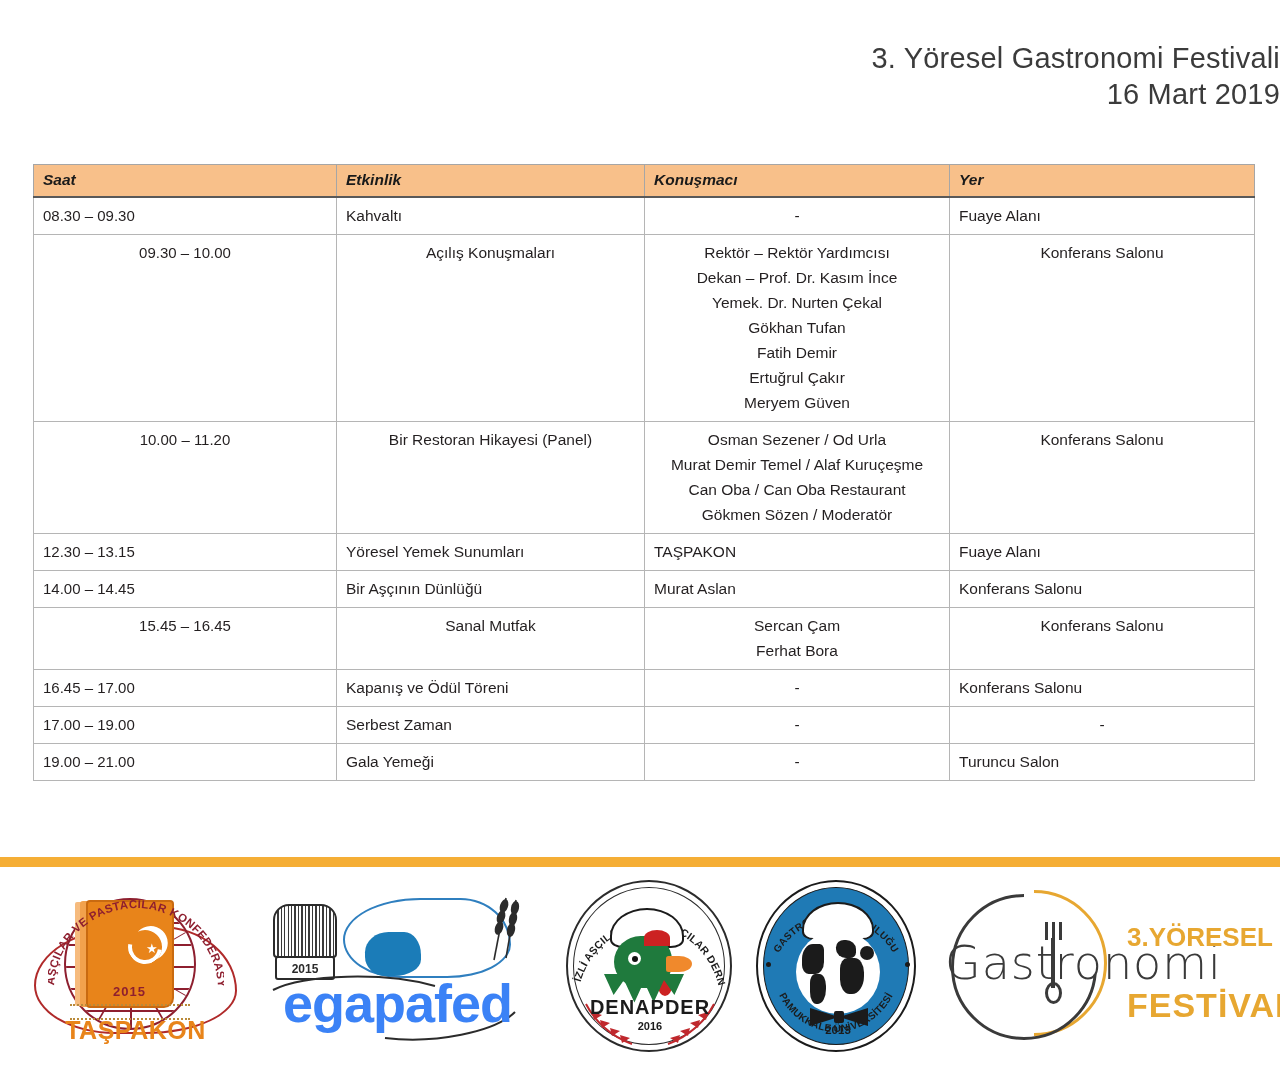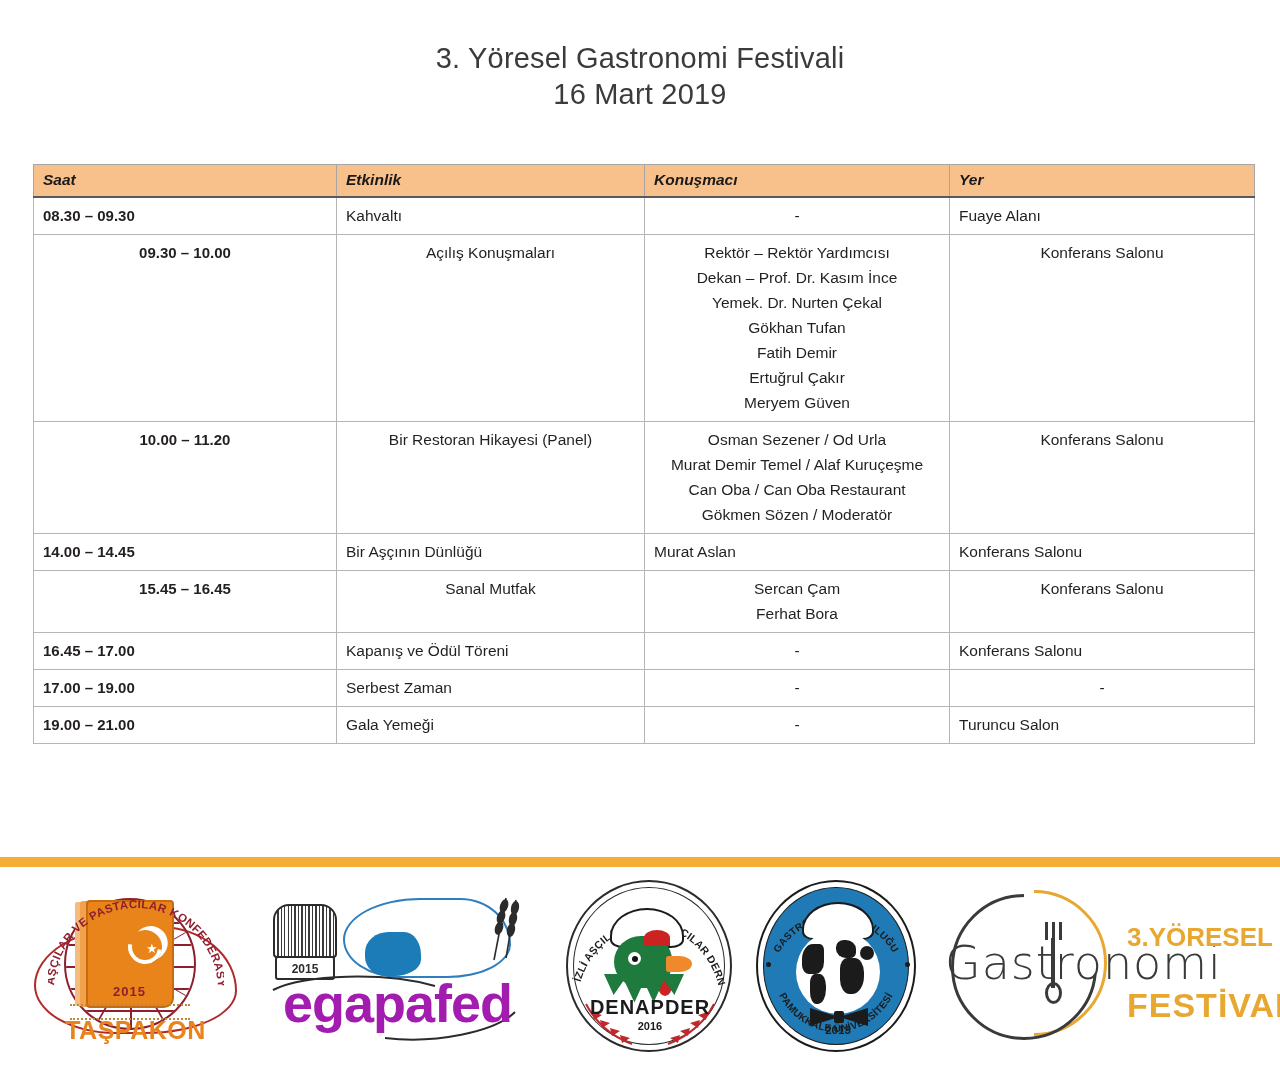--- a/index.html
+++ b/index.html
@@ -14,21 +14,21 @@
   }
   
   .title-block{
     position:absolute;left:0;top:40px;width:1280px;
     text-align:center;
     font-size:29px;
     line-height:36px;
     color:#3b3b3b;
     letter-spacing:.2px;
   }
-  .title-line{display:block;white-space:nowrap;}
+  .title-line{display:block;white-space:nowrap;text-align:right;}
 
   
   .sched-wrap{
     position:absolute;left:33px;top:164px;width:1221px;
   }
   table.sched{
     border-collapse:collapse;
     width:1221px;
     table-layout:fixed;
     font-size:15.5px;
@@ -50,21 +50,21 @@
     color:#1a1a1a;
     vertical-align:middle;
   }
   table.sched td{
     border:1px solid #b5b5b5;
     padding:5px 9px 6px 9px;
     vertical-align:top;
     color:#231f20;
     line-height:25px;
   }
-  td.time{font-weight:bold;font-size:15px;white-space:nowrap;}
+  td.time{font-weight:normal;font-size:15px;white-space:nowrap;}
   td.center{text-align:center;}
   .line{display:block;}
   .tall td{padding-bottom:10px;text-align:center;}
 
   
   .divider{
     position:absolute;left:0;top:857px;width:1280px;height:10px;
     background:#f5ae35;
   }
 
@@ -141,21 +141,21 @@
     border-radius:46% 30% 38% 34% / 52% 58% 42% 48%;
     box-sizing:border-box;
   }
   .eg-blue{
     position:absolute;left:20px;top:32px;width:56px;height:44px;
     background:#1b7cb8;border-radius:42% 30% 48% 36% / 46% 52% 38% 44%;
   }
   .eg-wheat{position:absolute;right:-4px;top:-2px;width:44px;height:72px;}
   .eg-word{
     position:absolute;left:18px;top:84px;width:235px;
-    font-size:54px;line-height:54px;color:#a21caf;font-weight:bold;letter-spacing:-1px;
+    font-size:54px;line-height:54px;color:#3b82f6;font-weight:bold;letter-spacing:-1px;
   }
   .eg-swoosh{position:absolute;left:0;top:80px;width:255px;height:72px;}
 
   
   .denapder{left:560px;top:6px;width:180px;height:178px;}
   .dn-oval{
     position:absolute;left:6px;top:2px;width:166px;height:172px;
     border:2px solid #2b2b2b;border-radius:50%;box-sizing:border-box;background:#fff;
   }
   .dn-oval2{
@@ -322,20 +322,28 @@
           <td>Bir Restoran Hikayesi (Panel)</td>
           <td>
             <span class="line">Osman Sezener / Od Urla</span>
             <span class="line">Murat Demir Temel / Alaf Kuruçeşme</span>
             <span class="line">Can Oba / Can Oba Restaurant</span>
             <span class="line">Gökmen Sözen / Moderatör</span>
           </td>
           <td>Konferans Salonu</td>
         </tr>
         <tr>
+          <td class="time">12.30 – 13.15</td>
+          <td>Yöresel Yemek Sunumları</td>
+          <td>
+            <span class="line">TAŞPAKON</span>
+          </td>
+          <td>Fuaye Alanı</td>
+        </tr>
+        <tr>
           <td class="time">14.00 – 14.45</td>
           <td>Bir Aşçının Dünlüğü</td>
           <td>
             <span class="line">Murat Aslan</span>
           </td>
           <td>Konferans Salonu</td>
         </tr>
         <tr class="tall">
           <td class="time">15.45 – 16.45</td>
           <td>Sanal Mutfak</td>

